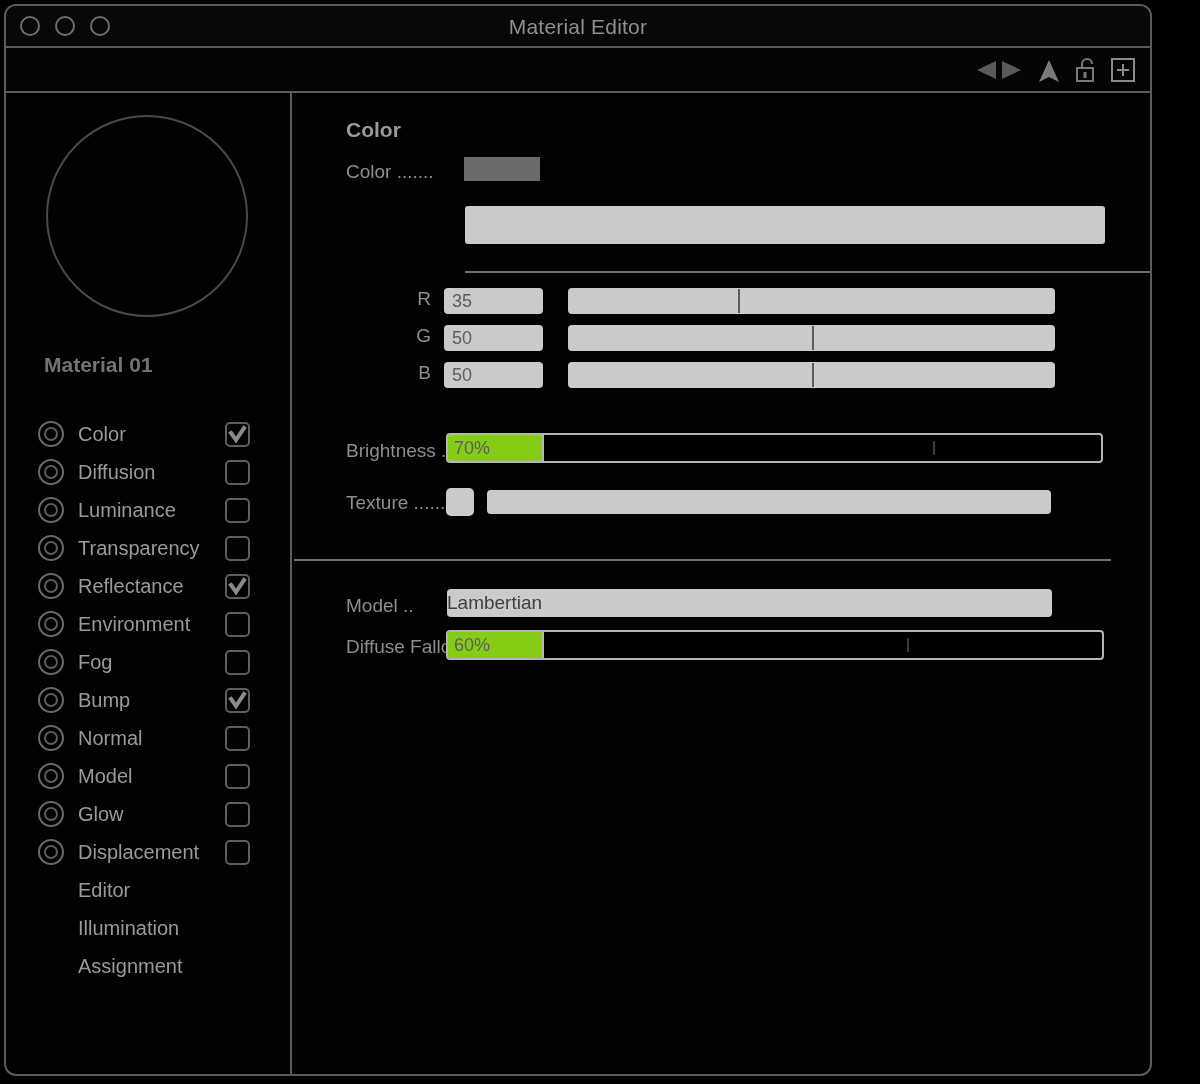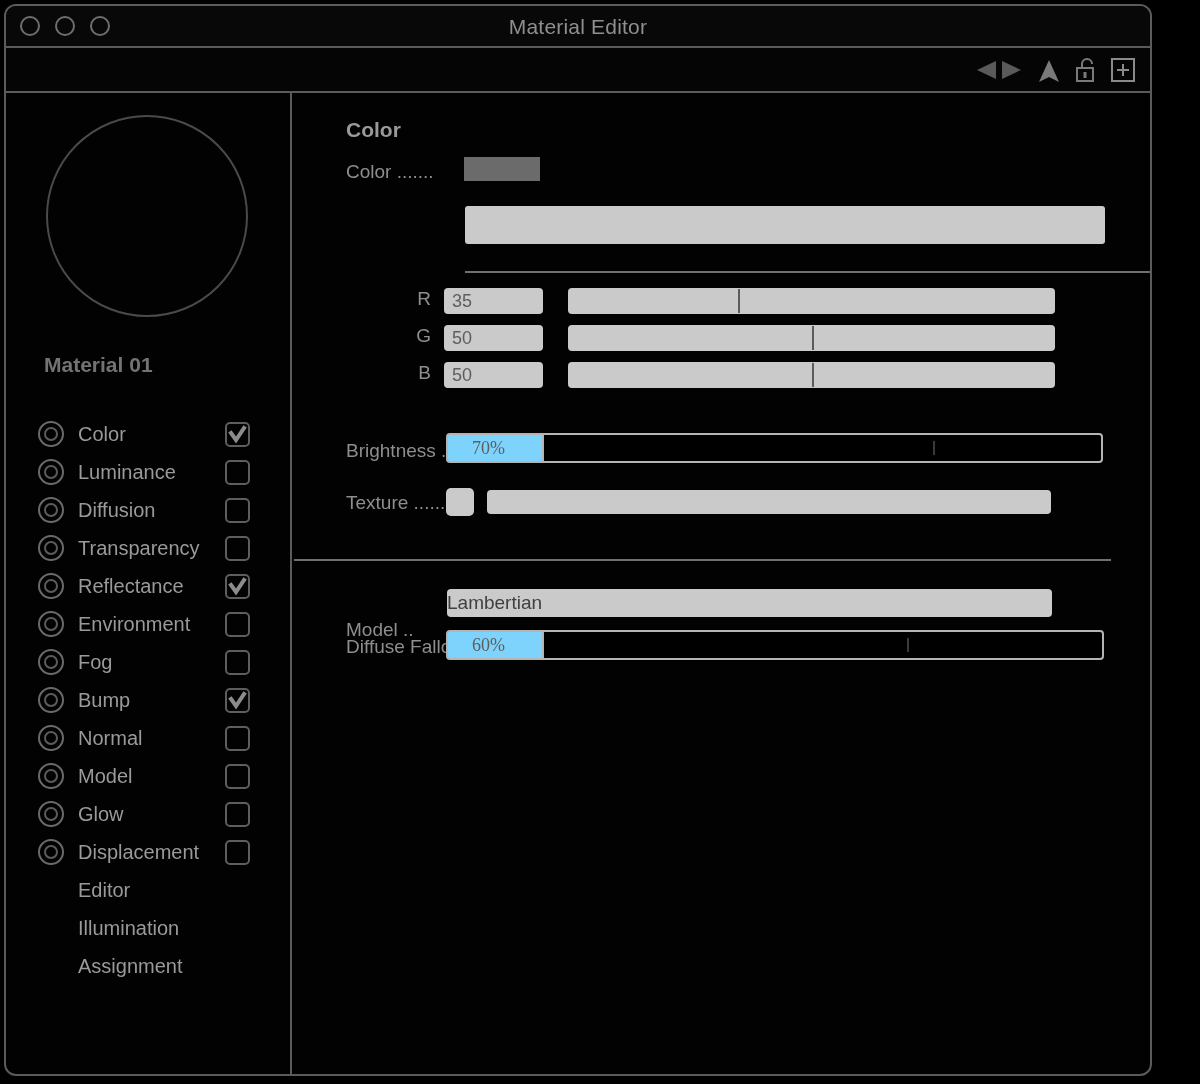--- a/index.html
+++ b/index.html
@@ -257,29 +257,28 @@
     position: absolute;
     top: 1px;
     width: 2px;
     height: 24px;
     background: #5c5c5c;
   }
   .pct-value {
     position: absolute;
     width: 98px;
     height: 30px;
-    background: #7dd3fc;
+    background: #84cc16;
     border: 2px solid #b4b4b4;
     border-radius: 4px 0 0 4px;
     box-sizing: border-box;
     font-size: 18px;
     color: #5e5e5e;
     line-height: 26px;
-    padding-left: 24px;
-    font-family: Liberation Serif, serif;
+    padding-left: 6px;
   }
   .pct-track {
     position: absolute;
     height: 30px;
     background: #000000;
     border: 2px solid #b4b4b4;
     border-left: none;
     border-radius: 0 4px 4px 0;
     box-sizing: border-box;
   }
@@ -386,26 +385,26 @@
           <div class="ch-radio"></div>
           <div class="ch-label">Color</div>
           <div class="ch-check checked">
             <svg width="21" height="21" viewBox="0 0 21 21">
               <path d="M4 9 L9 16 L17 4" fill="none" stroke="#8c8c8c" stroke-width="4" stroke-linecap="square"></path>
             </svg>
           </div>
         </div>
         <div class="channel-row">
           <div class="ch-radio"></div>
+          <div class="ch-label">Diffusion</div>
+          <div class="ch-check"></div>
+        </div>
+        <div class="channel-row">
+          <div class="ch-radio"></div>
           <div class="ch-label">Luminance</div>
-          <div class="ch-check"></div>
-        </div>
-        <div class="channel-row">
-          <div class="ch-radio"></div>
-          <div class="ch-label">Diffusion</div>
           <div class="ch-check"></div>
         </div>
         <div class="channel-row">
           <div class="ch-radio"></div>
           <div class="ch-label">Transparency</div>
           <div class="ch-check"></div>
         </div>
         <div class="channel-row">
           <div class="ch-radio"></div>
           <div class="ch-label">Reflectance</div>
@@ -504,21 +503,21 @@
     <div class="pct-track" id="brightness-track" style="left:250px; top:340px; width:559px;">
       <div class="pct-tick" id="brightness-tick" style="left: 388.648px;"></div>
     </div>
 
     <div class="field-label" id="texture-label" style="left:52px; top:399px;">Texture .......</div>
     <div id="texture-button"></div>
     <div id="texture-field"></div>
 
     <div id="divider-2"></div>
 
-    <div class="field-label" id="model-label" style="left:52px; top:502px;margin-top:24px;">Model ..</div>
+    <div class="field-label" id="model-label" style="left:52px; top:502px;">Model ..</div>
     <div id="model-field">Lambertian</div>
 
     <div class="field-label" id="falloff-label" style="left:52px; top:543px;">Diffuse Fallof</div>
     <div class="pct-value" id="falloff-value" style="left:152px; top:537px;">60%</div>
     <div class="pct-track" id="falloff-track" style="left:250px; top:537px; width:560px;">
       <div class="pct-tick" id="falloff-tick" style="left: 363.2px;"></div>
     </div>
   </div>
 
 </div>

